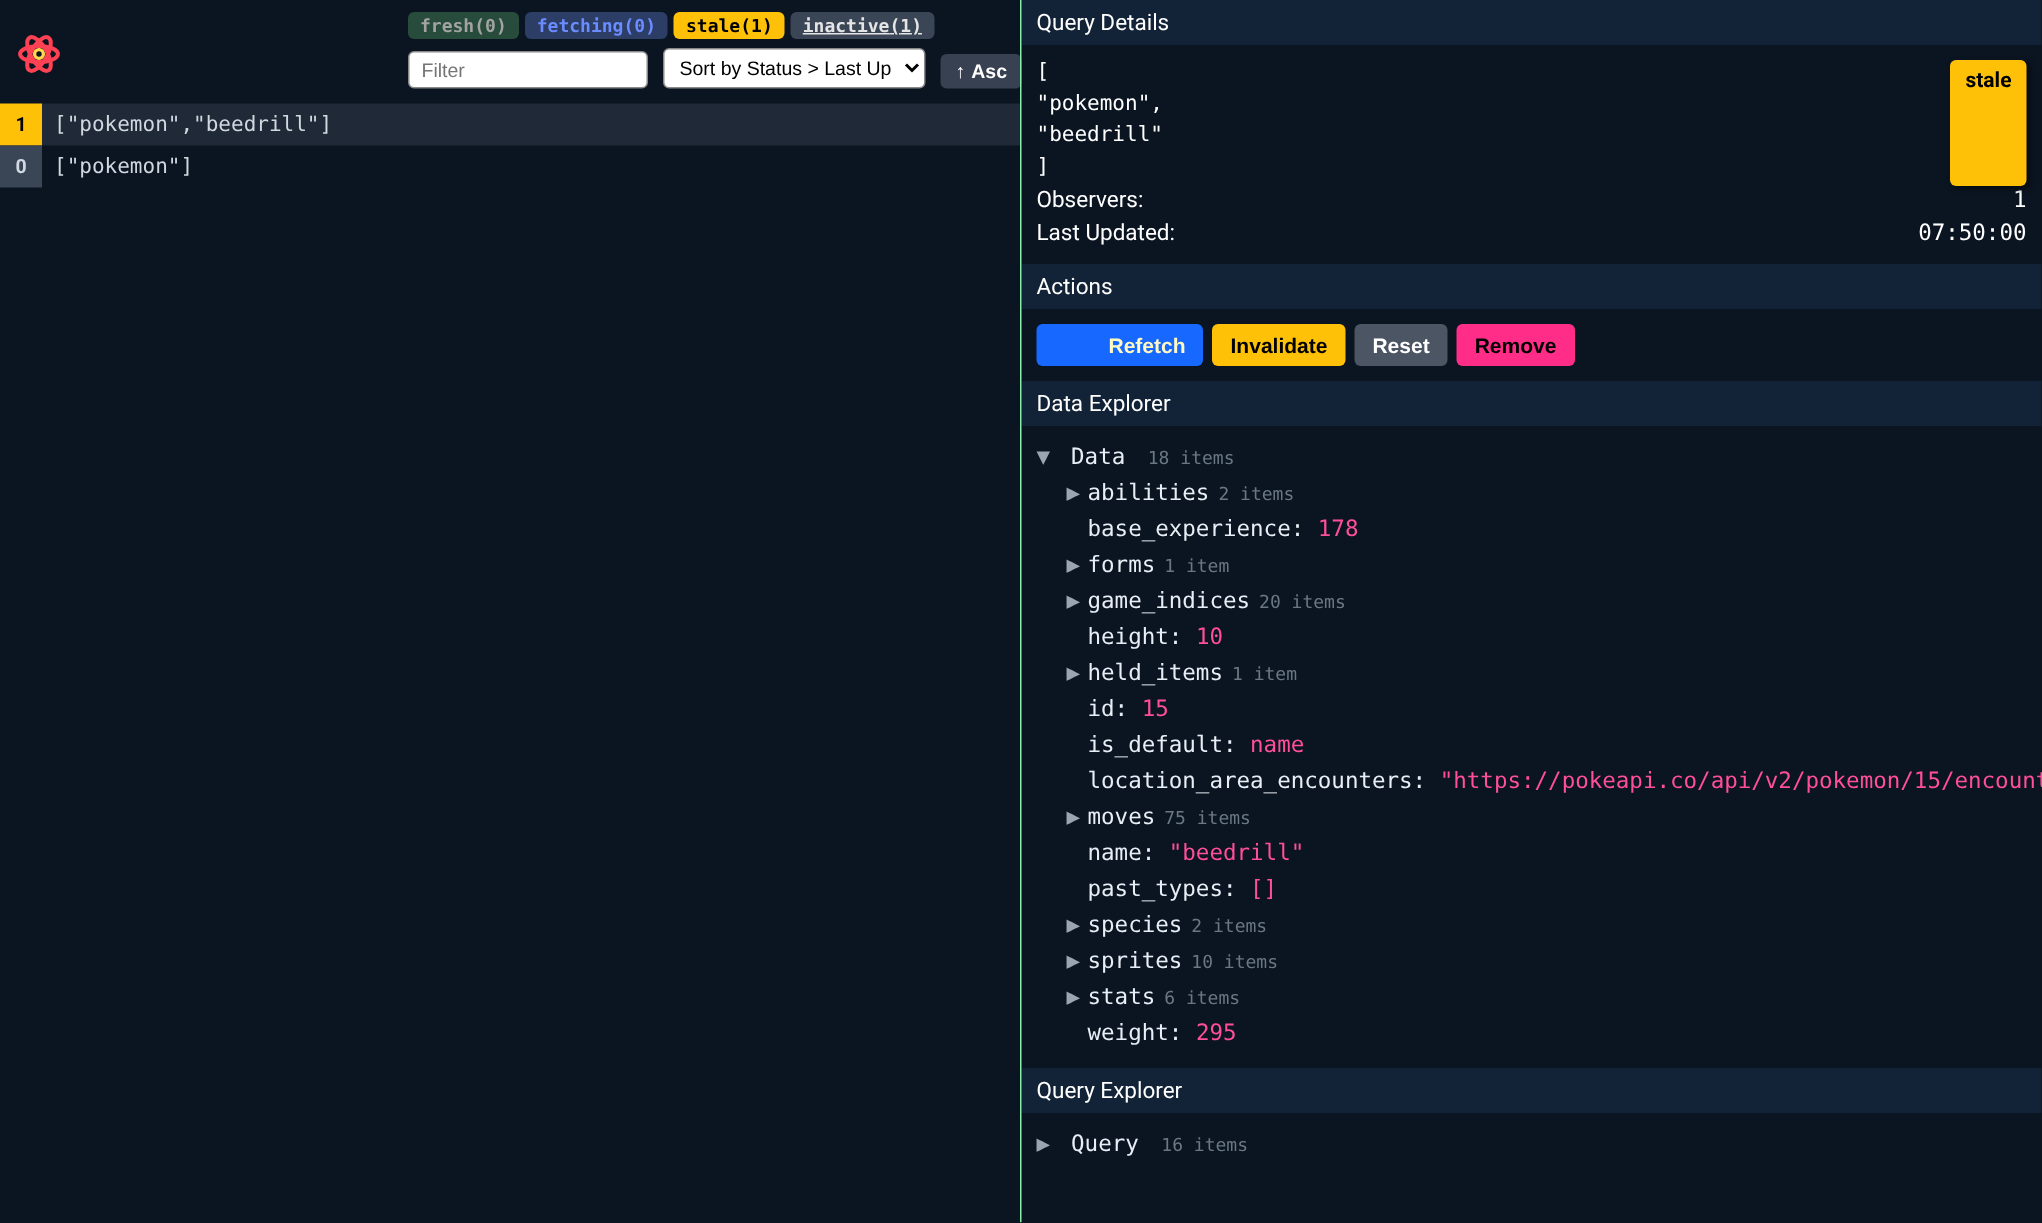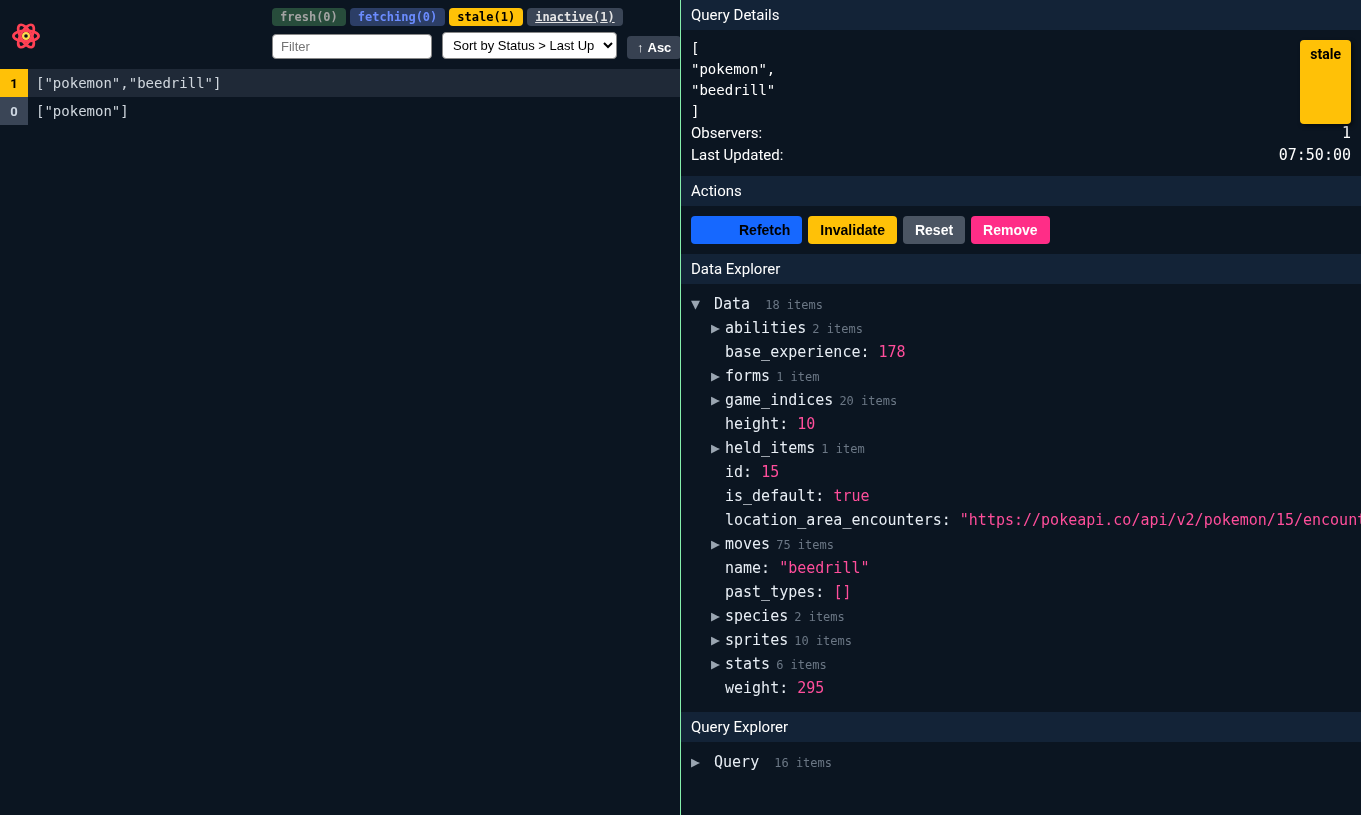--- a/index.html
+++ b/index.html
@@ -123,24 +123,24 @@
     font-size:14px;
     display:flex; align-items:flex-start;
     height:84px;
     padding-top:6px;
   }
   .kv-row { display:flex; justify-content:space-between; padding: 2px 0; font-size:15px;}
   .kv-row .v { font-family: Menlo, monospace; }
   
   .actions-body { padding:10px; display:flex; gap:6px;}
   .btn { border:none; border-radius:4px; padding:6px 12px; font-weight:700; font-size:14px; cursor:pointer;}
-  .btn-refetch   { background:#1e6bff; color:#000000; background:#1668ff;padding-left:48px;}
+  .btn-refetch   { background:#1e6bff; color:#fef9c3; background:#1668ff;padding-left:48px;}
   .btn-invalidate{ background:#ffc107; color:#000;}
   .btn-reset     { background:#4b5563; color:#fff;}
-  .btn-remove    { background:#ff3b7f; color:#ffffff; background:#ff2d87;}
+  .btn-remove    { background:#ff3b7f; color:#000000; background:#ff2d87;}
   
   .explorer-body { padding: 8px 10px 12px 10px; }
   .tree-line { padding: 3px 0; font-size:15px; white-space:nowrap;}
   .tree-line .caret { display:inline-block; width:14px; color:#9aa5b1;}
   .tree-line .indent1 { padding-left: 20px; display:inline-block;}
   .key { color:#e8eef5; }
   .meta { color:#6b7785; font-size:12px; padding-left:6px;}
   .num { color:#ff4e9b; }
   .str { color:#ff4e9b; }
   .bool{ color:#ff4e9b; }
@@ -235,21 +235,21 @@
       <span class="meta">18 items</span>
     </div>
     <div id="tree-children">
         <div class="tree-line"><span class="indent1"><span class="caret">▶</span><span class="key">abilities</span><span class="meta">2 items</span></span></div>
         <div class="tree-line"><span class="indent1"><span class="caret"></span><span class="key">base_experience:</span> <span class="num">178</span></span></div>
         <div class="tree-line"><span class="indent1"><span class="caret">▶</span><span class="key">forms</span><span class="meta">1 item</span></span></div>
         <div class="tree-line"><span class="indent1"><span class="caret">▶</span><span class="key">game_indices</span><span class="meta">20 items</span></span></div>
         <div class="tree-line"><span class="indent1"><span class="caret"></span><span class="key">height:</span> <span class="num">10</span></span></div>
         <div class="tree-line"><span class="indent1"><span class="caret">▶</span><span class="key">held_items</span><span class="meta">1 item</span></span></div>
         <div class="tree-line"><span class="indent1"><span class="caret"></span><span class="key">id:</span> <span class="num">15</span></span></div>
-        <div class="tree-line"><span class="indent1"><span class="caret"></span><span class="key">is_default:</span> <span class="bool">true</span></span></div>
+        <div class="tree-line"><span class="indent1"><span class="caret"></span><span class="key">is_default:</span> <span class="bool">name</span></span></div>
         <div class="tree-line"><span class="indent1"><span class="caret"></span><span class="key">location_area_encounters:</span> <span class="str">"https://pokeapi.co/api/v2/pokemon/15/encounters"</span></span></div>
         <div class="tree-line"><span class="indent1"><span class="caret">▶</span><span class="key">moves</span><span class="meta">75 items</span></span></div>
         <div class="tree-line"><span class="indent1"><span class="caret"></span><span class="key">name:</span> <span class="str">"beedrill"</span></span></div>
         <div class="tree-line"><span class="indent1"><span class="caret"></span><span class="key">past_types:</span> <span class="num">[]</span></span></div>
         <div class="tree-line"><span class="indent1"><span class="caret">▶</span><span class="key">species</span><span class="meta">2 items</span></span></div>
         <div class="tree-line"><span class="indent1"><span class="caret">▶</span><span class="key">sprites</span><span class="meta">10 items</span></span></div>
         <div class="tree-line"><span class="indent1"><span class="caret">▶</span><span class="key">stats</span><span class="meta">6 items</span></span></div>
         <div class="tree-line"><span class="indent1"><span class="caret"></span><span class="key">weight:</span> <span class="num">295</span></span></div>
       </div>
   </div>

